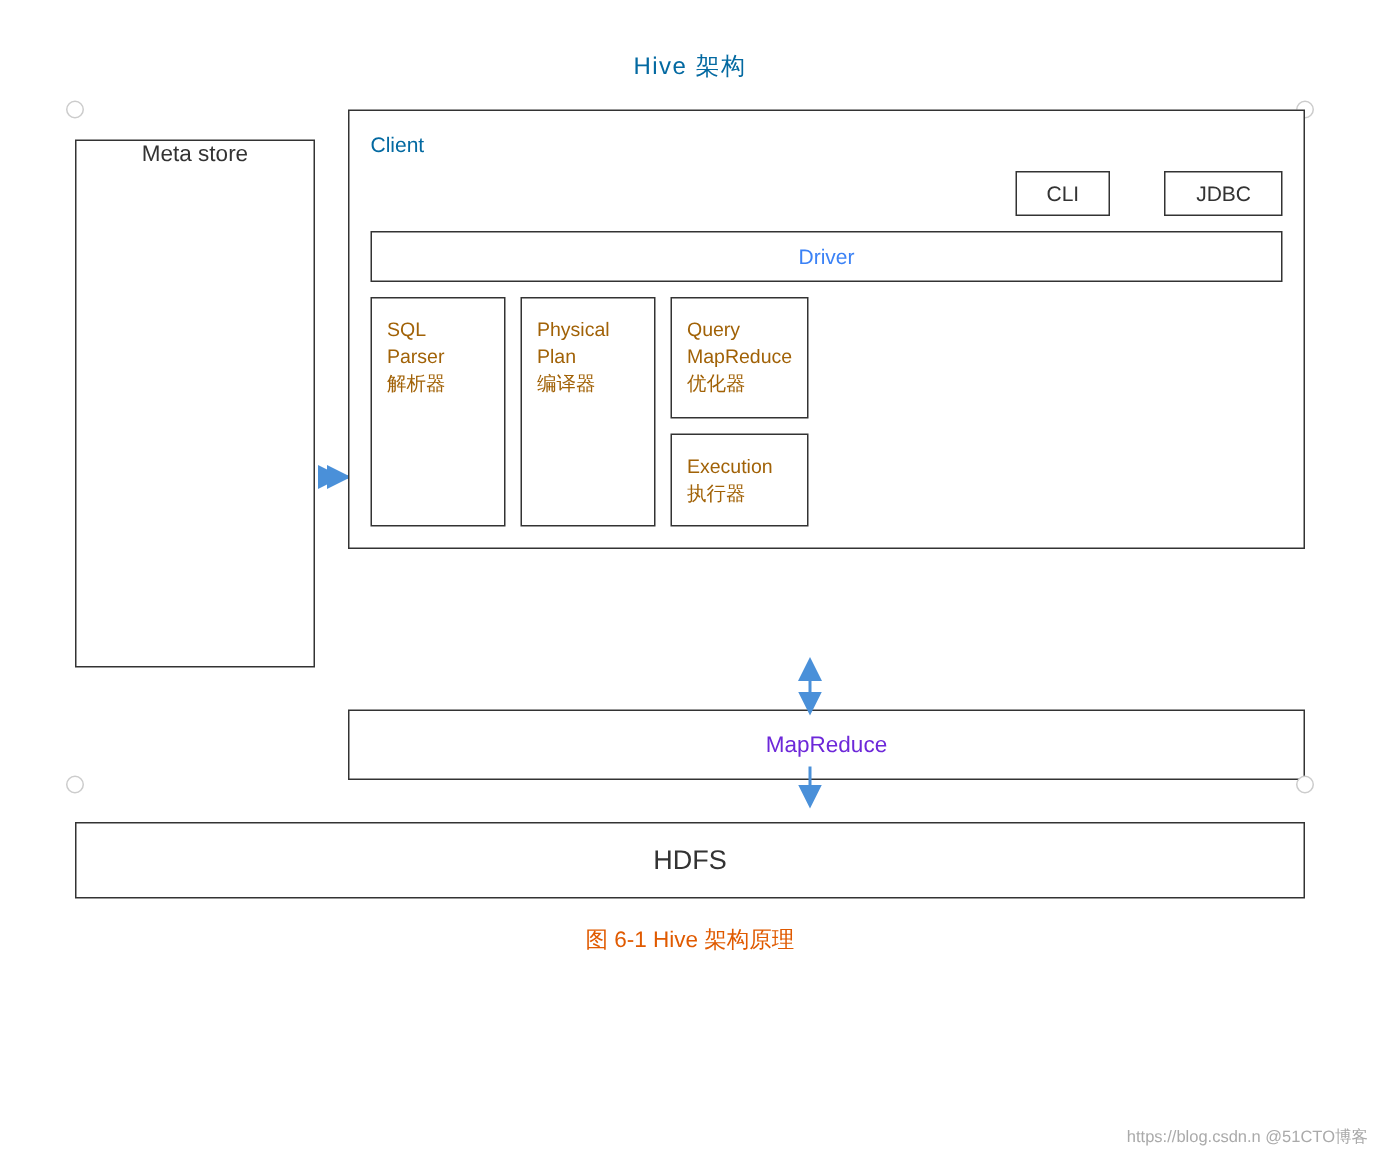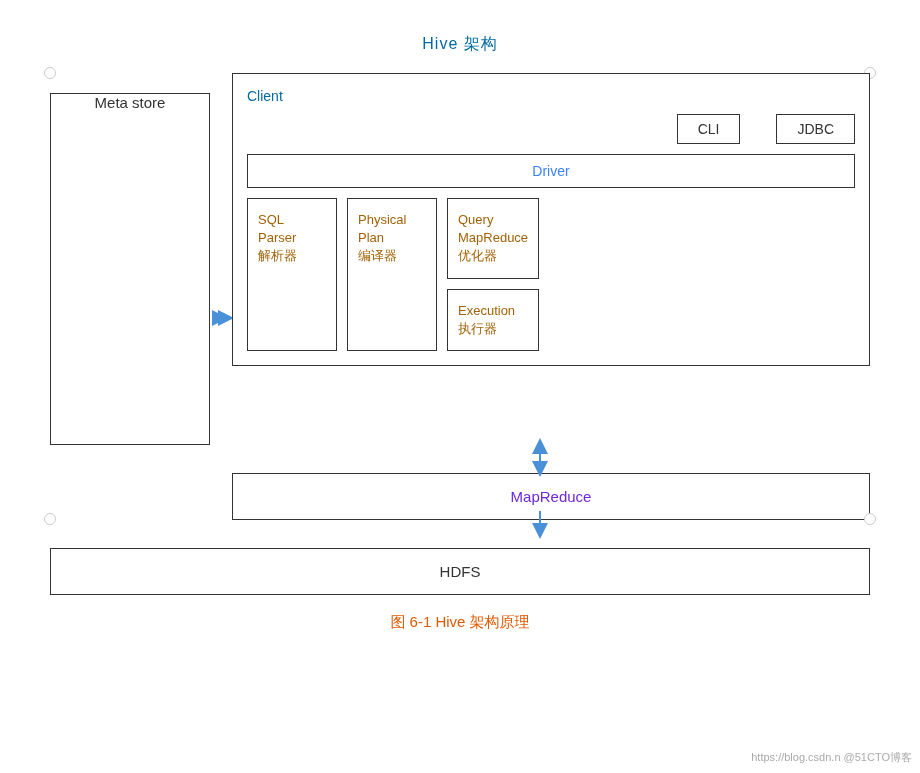--- a/index.html
+++ b/index.html
@@ -115,21 +115,21 @@
       font-size: 15px;
       color: #6d28d9;
       background: #fff;
     }
 
     .hdfs-box {
       border: 1.5px solid #333;
       width: 100%;
       padding: 14px 0;
       text-align: center;
-      font-size: 15px;
+      font-size: 18px;
       color: #333;
       background: #fff;
     }
 
     
     .caption {
       font-size: 15px;
       color: #e05a00;
       margin-top: 18px;
       font-weight: 500;

